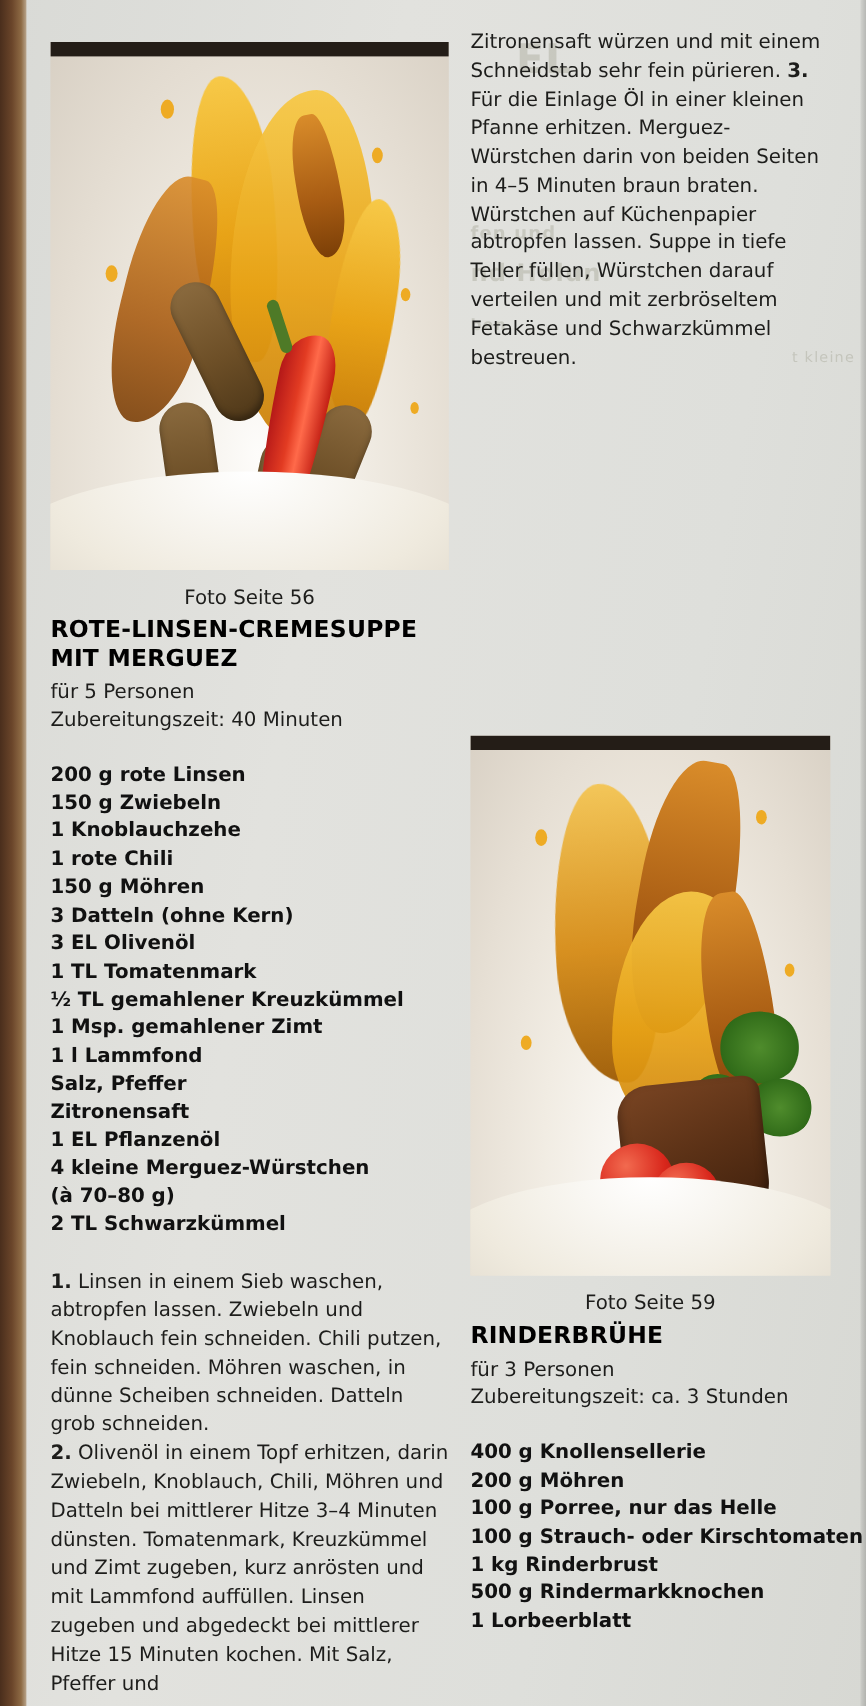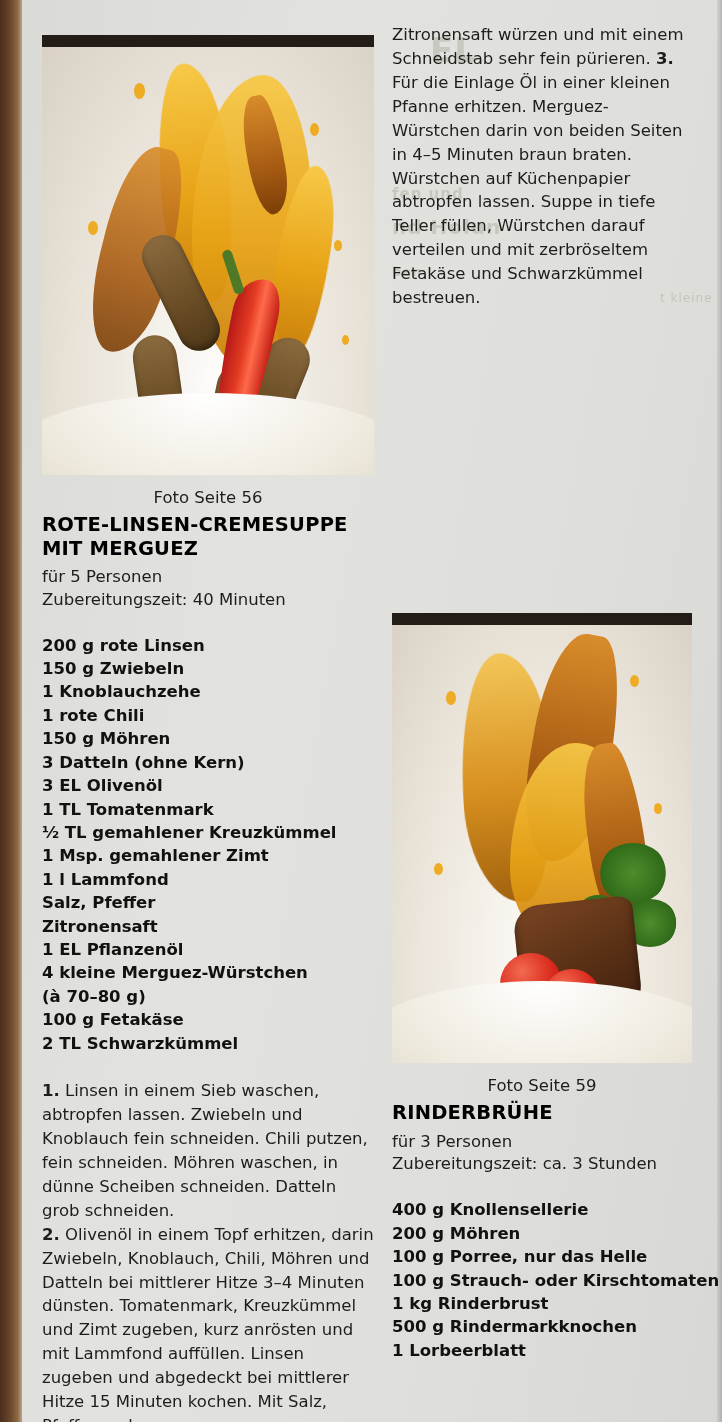--- a/index.html
+++ b/index.html
@@ -260,21 +260,20 @@
       <div>3 EL Olivenöl</div>
       <div>1 TL Tomatenmark</div>
       <div>½ TL gemahlener Kreuzkümmel</div>
       <div>1 Msp. gemahlener Zimt</div>
       <div>1 l Lammfond</div>
       <div>Salz, Pfeffer</div>
       <div>Zitronensaft</div>
       <div>1 EL Pflanzenöl</div>
       <div>4 kleine Merguez-Würstchen</div>
       <div>(à 70–80 g)</div>
-      <div>100 g Fetakäse</div>
       <div>2 TL Schwarzkümmel</div>
     </div>
 
     <div class="steps">
       <p><b>1.</b><span> Linsen in einem Sieb waschen, abtropfen lassen. Zwiebeln und Knoblauch fein schneiden. Chili putzen, fein schneiden. Möhren waschen, in dünne Scheiben schneiden. Datteln grob schneiden.</span></p>
       <p><b>2.</b><span> Olivenöl in einem Topf erhitzen, darin Zwiebeln, Knoblauch, Chili, Möhren und Datteln bei mittlerer Hitze 3–4 Minuten dünsten. Tomatenmark, Kreuzkümmel und Zimt zugeben, kurz anrösten und mit Lammfond auffüllen. Linsen zugeben und abgedeckt bei mittlerer Hitze 15 Minuten kochen. Mit Salz, Pfeffer und</span></p>
     </div>
   </div>
 
   <div class="col-right">

